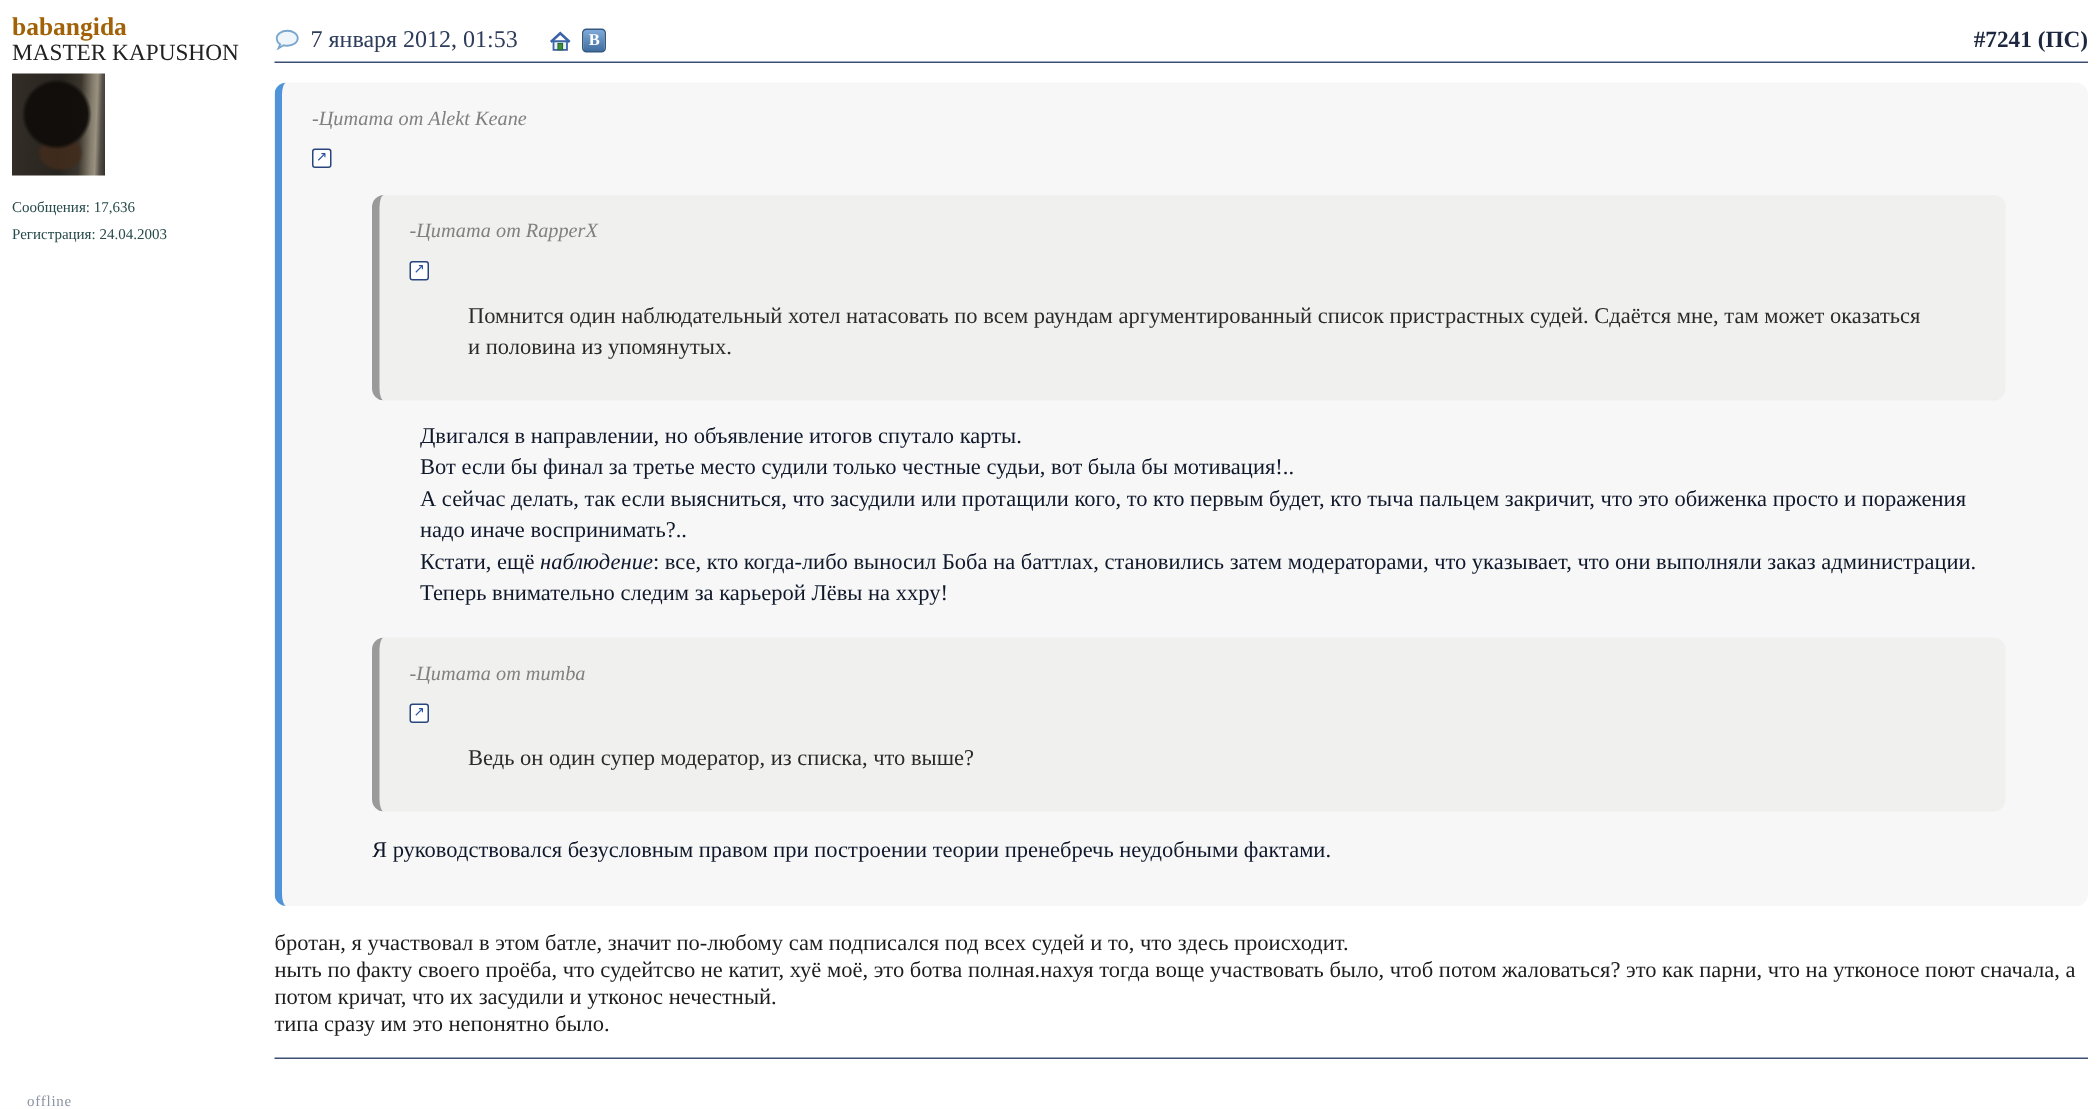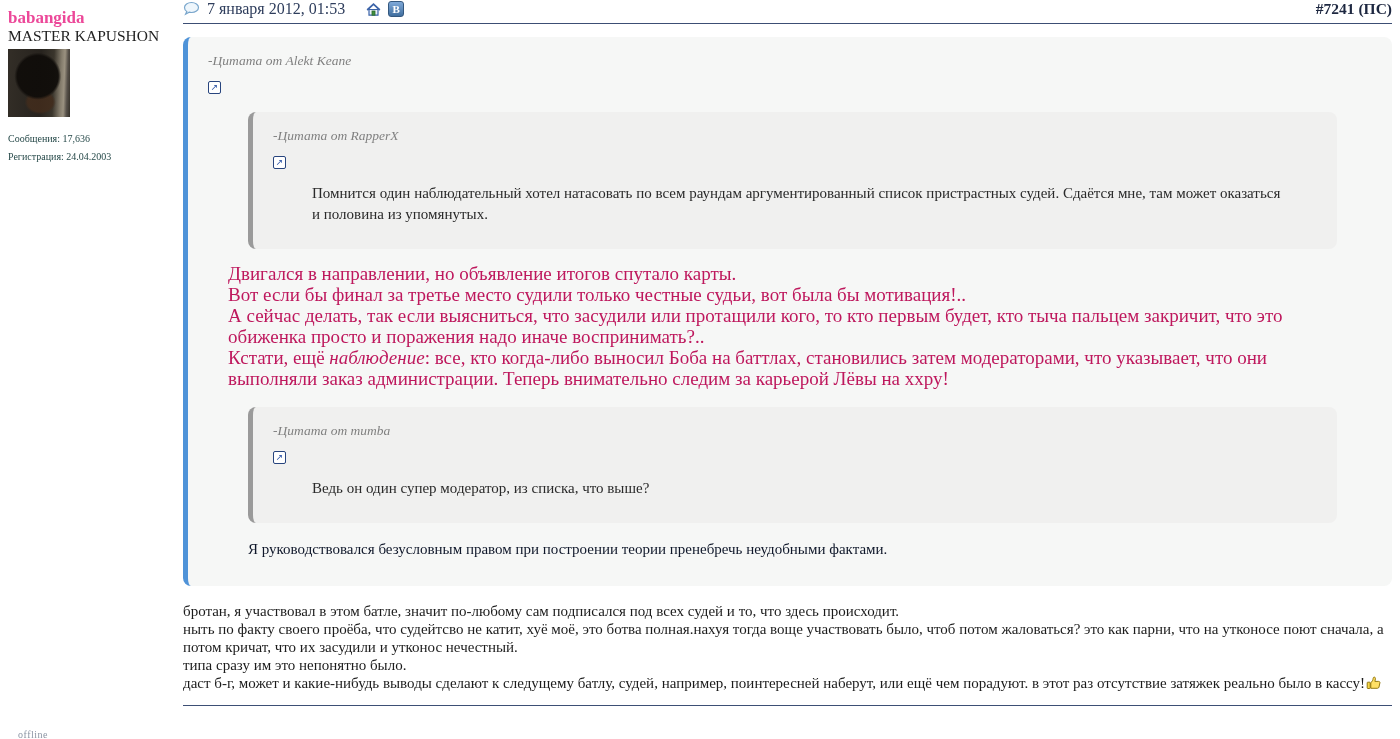--- a/index.html
+++ b/index.html
@@ -1,55 +1,55 @@
 <!DOCTYPE html>
 <html><head>
 <meta charset="utf-8">
 <style>
   * { margin:0; padding:0; box-sizing:border-box; }
   html,body { width:1400px; height:739px; background:#ffffff; overflow:hidden; }
   body { font-family:"Liberation Serif", serif; color:#1c1c1c; position:relative; }
 
   
   .sidebar { position:absolute; left:8px; top:8px; width:172px; }
-  .username { font-size:17px; font-weight:bold; color:#ec4899; line-height:19px; }
+  .username { font-size:17px; font-weight:bold; color:#a16207; line-height:19px; }
   .usertitle { font-size:15.5px; color:#222222; line-height:18px; }
   .avatar { width:62px; height:68px; margin-top:4px; cursor:pointer;
     background:
       radial-gradient(60% 55% at 48% 40%, rgba(16,13,10,.96) 0 55%, rgba(16,13,10,0) 63%),
       radial-gradient(42% 30% at 52% 78%, rgba(66,44,28,.85) 0 48%, rgba(66,44,28,0) 60%),
       linear-gradient(92deg, #332e27 0%, #27231e 52%, #3a352c 72%, #857d6d 84%, #9a9180 89%, #57514a 94%, #332f28 100%);
   }
   .stats { margin-top:13px; font-size:10px; color:#274a4a; line-height:18px; }
   .stats div { margin:0; }
   .status-offline { position:absolute; left:18px; top:729px; font-size:10px; color:#8b94a3; letter-spacing:.5px;text-align:right; }
 
   
-  .content { margin-left:183px; margin-right:8px; padding-top:0; }
+  .content { margin-left:183px; margin-right:8px; padding-top:18px; }
   .post-header { display:flex; align-items:center; gap:7px; padding-bottom:5px;
                  border-bottom:1px solid #3c4e74; }
   .post-date { font-size:16px; color:#2e3d5c; margin-right:14px; }
   .hdr-icon { display:inline-block; line-height:0; cursor:pointer; }
   .vk-icon { width:16px; height:16px; border-radius:3px; border:1px solid #34587f;
              background:linear-gradient(180deg,#7fa9d9,#416f9f);
              color:#ffffff; font-weight:bold; font-size:11px; line-height:14px;
              text-align:center; cursor:pointer; }
   .post-number { margin-left:auto; font-size:15.5px; font-weight:bold; color:#1d2740; cursor:pointer; }
 
   
   .quote { background:#f6f7f6; border-left:5px solid #4f93d8; border-radius:8px;
            margin-top:13px; padding-bottom:26px; }
   .quote.inner { background:#f0f0ef; border-left-color:#9a9a9a; margin:18px 55px 0 60px; padding-bottom:24px; }
   .q-head { padding:16px 20px 0 20px; font-size:13.5px; font-style:italic; color:#808080; line-height:16px; }
   .q-link { display:inline-block; width:13px; height:13px; margin:12px 0 0 20px;
             border:1px solid #28457e; background:#ffffff; border-radius:2px;
             font-size:9px; line-height:11px; text-align:center; color:#2a52a5;
             font-family:"DejaVu Sans", sans-serif; cursor:pointer; }
   .q-body { margin:14px 55px 0 59px; font-size:15px; line-height:21px; color:#2a2a2a; }
-  .q-reply { margin:14px 52px 0 40px; font-size:19px; line-height:21px; color:#be185d; }
+  .q-reply { margin:14px 52px 0 92px; font-size:15px; line-height:21px; color:#0f172a; }
   .q-reply .em { font-style:italic; }
   .q-close { margin:16px 52px 0 60px; font-size:15px; line-height:21px; color:#0f172a; }
 
   
   .message { margin-top:16px; font-size:15px; line-height:18px; color:#1c1c1c; }
   .message p { margin:0; }
   .smiley { display:inline-block; vertical-align:-3px; margin-left:1px; line-height:0; }
   .bottom-rule { border-top:1px solid #3d4f75; margin-top:13px; }
 </style>
 </head>
@@ -111,20 +111,16 @@
       <div class="q-body">Ведь он один супер модератор, из списка, что выше?</div>
     </div>
 
     <div class="q-close">Я руководствовался безусловным правом при построении теории пренебречь неудобными фактами.</div>
   </div>
 
   <div class="message">
     <p>бротан, я участвовал в этом батле, значит по-любому сам подписался под всех судей и то, что здесь происходит.</p>
     <p>ныть по факту своего проёба, что судейтсво не катит, хуё моё, это ботва полная.нахуя тогда воще участвовать было, чтоб потом жаловаться? это как парни, что на утконосе поют сначала, а потом кричат, что их засудили и утконос нечестный.</p>
     <p>типа сразу им это непонятно было.</p>
-    <p><span>даст б-г, может и какие-нибудь выводы сделают к следущему батлу, судей, например, поинтересней наберут, или ещё чем порадуют. в этот раз отсутствие затяжек реально было в кассу!</span><span class="smiley"><svg width="16" height="16" viewBox="0 0 16 16">
-            <rect x="1.2" y="7.2" width="3" height="6.3" rx="0.6" fill="#f7d84a" stroke="#8a6d00" stroke-width="0.9"></rect>
-            <path d="M4.8 13.2V7.6c1.6-.9 2.1-2.6 2.3-4.1.1-.9.6-1.5 1.3-1.4.8.1 1.1 1 1 1.9l-.5 2.4h3.8c.8 0 1.4.7 1.2 1.5l-.9 4.2c-.2.8-.8 1.2-1.6 1.2H4.8z" fill="#ffe066" stroke="#8a6d00" stroke-width="0.9"></path>
-          </svg></span></p>
   </div>
 
   <div class="bottom-rule"></div>
 </div>
 
 </body></html>

